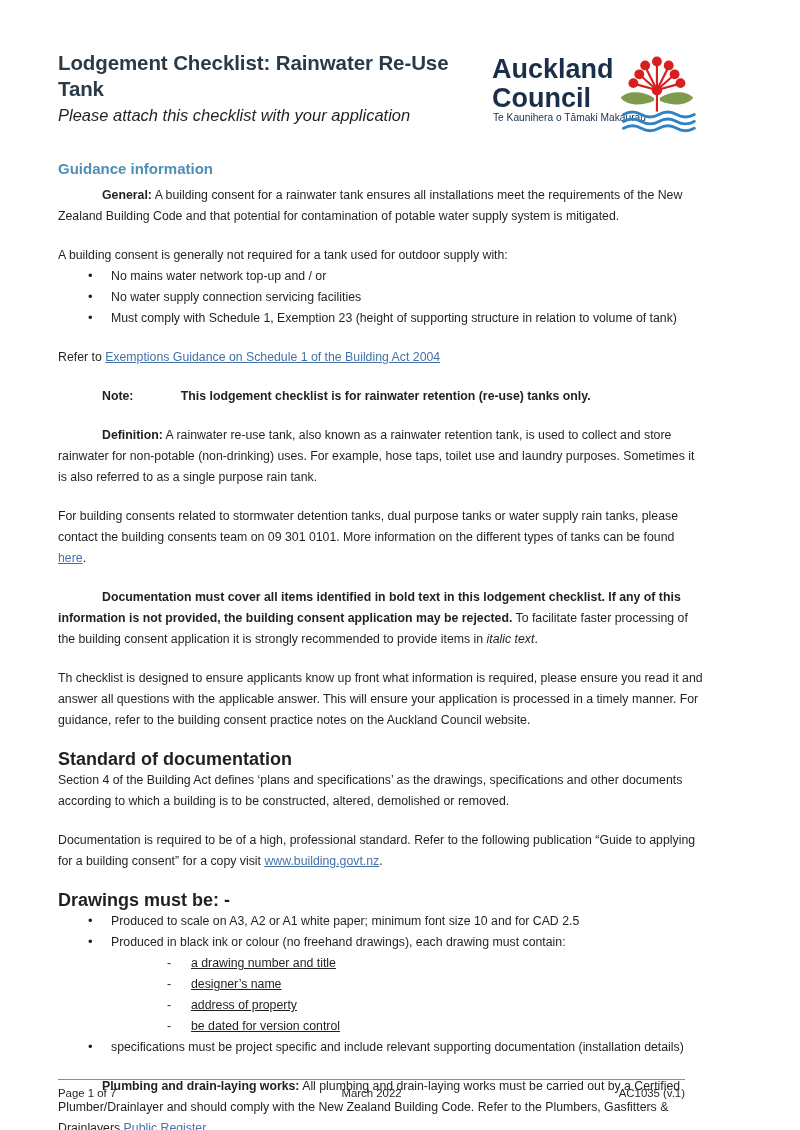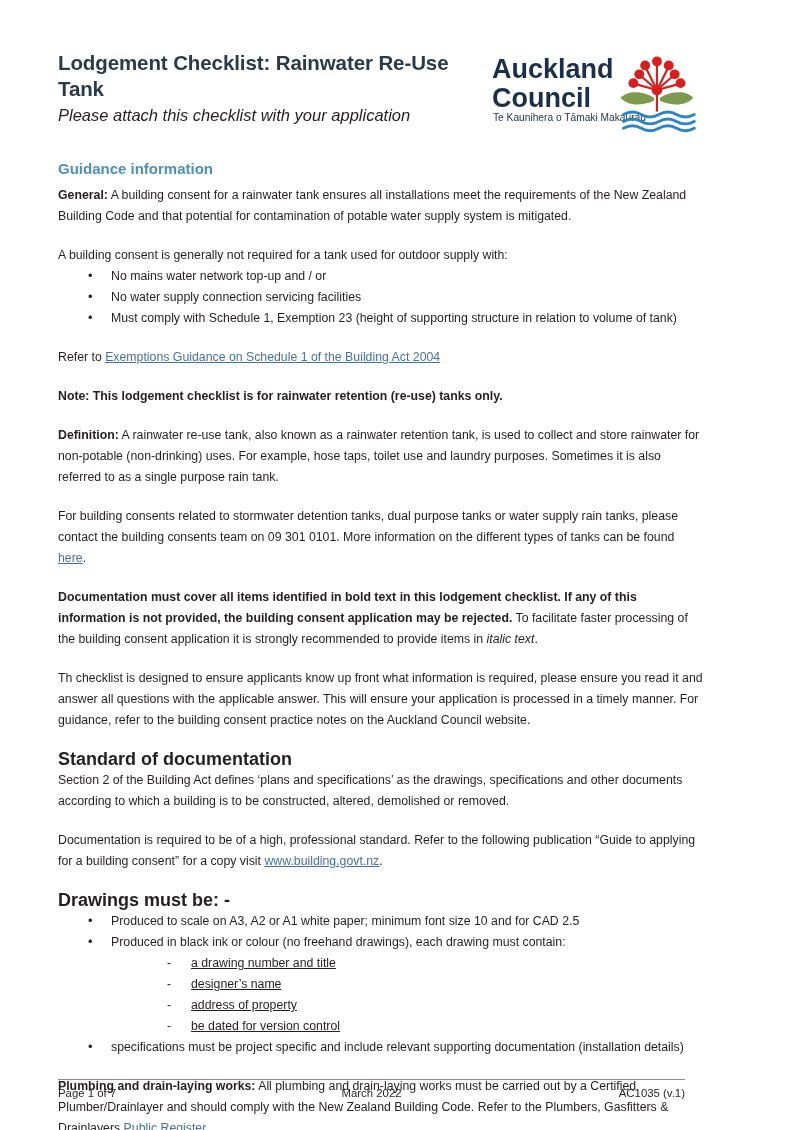--- a/index.html
+++ b/index.html
@@ -60,21 +60,21 @@
 
   p, .li-text {
     font-size: 12.3px;
     line-height: 21px;
     margin: 0;
     text-align: left;
   }
   p.para { margin-bottom: 18px; }
   p.tight { margin-bottom: 0; }
 
-  b, .b { font-weight: bold; }
+  b, .b { font-weight: bold; margin-left: 44px; }
   i, .i { font-style: italic; }
 
   a.link, .link {
     color: #4472a8;
     text-decoration: underline;
   }
 
   ul.bullets {
     list-style: none;
     margin: 0 0 18px 0;
@@ -214,21 +214,21 @@
 
     <p class="para"><b>Definition:</b><span>  A rainwater re-use tank, also known as a rainwater retention tank, is used to collect and store rainwater for non-potable (non-drinking) uses.  For example, hose taps, toilet use and laundry purposes.  Sometimes it is also referred to as a single purpose rain tank.</span></p>
 
     <p class="para"><span>For building consents related to stormwater detention tanks, dual purpose tanks or water supply rain tanks, please contact the building consents team on 09 301 0101.  More information on the different types of tanks can be found </span><a class="link" href="#">here</a><span>.</span></p>
 
     <p class="para"><b>Documentation must cover all items identified in bold text in this lodgement checklist. If any of this information is not provided, the building consent application may be rejected.</b><span>   To facilitate faster processing of the building consent application it is strongly recommended to provide items in </span><i>italic text</i><span>.</span></p>
 
     <p class="para">Th checklist is designed to ensure applicants know up front what information is required, please ensure you read it and answer all questions with the applicable answer.  This will ensure your application is processed in a timely manner.  For guidance, refer to the building consent practice notes on the Auckland Council website.</p>
 
     <p class="sub-head">Standard of documentation</p>
-    <p class="para">Section 2 of the Building Act defines ‘plans and specifications’ as the drawings, specifications and other documents according to which a building is to be constructed, altered, demolished or removed.</p>
+    <p class="para">Section 4 of the Building Act defines ‘plans and specifications’ as the drawings, specifications and other documents according to which a building is to be constructed, altered, demolished or removed.</p>
 
     <p class="para"><span>Documentation is required to be of a high, professional standard.  Refer to the following publication “Guide to applying for a building consent” for a copy visit </span><a class="link" href="#">www.building.govt.nz</a><span>.</span></p>
 
     <p class="sub-head">Drawings must be: -</p>
 
     <ul class="bullets">
       <li><span class="li-text">Produced to scale on A3, A2 or A1 white paper; minimum font size 10 and for CAD 2.5</span></li>
       <li><span class="li-text">Produced in black ink or colour (no freehand drawings), each drawing must contain:</span>
         <ul class="dashes">
           <li><span class="li-text">a drawing number and title</span></li>

